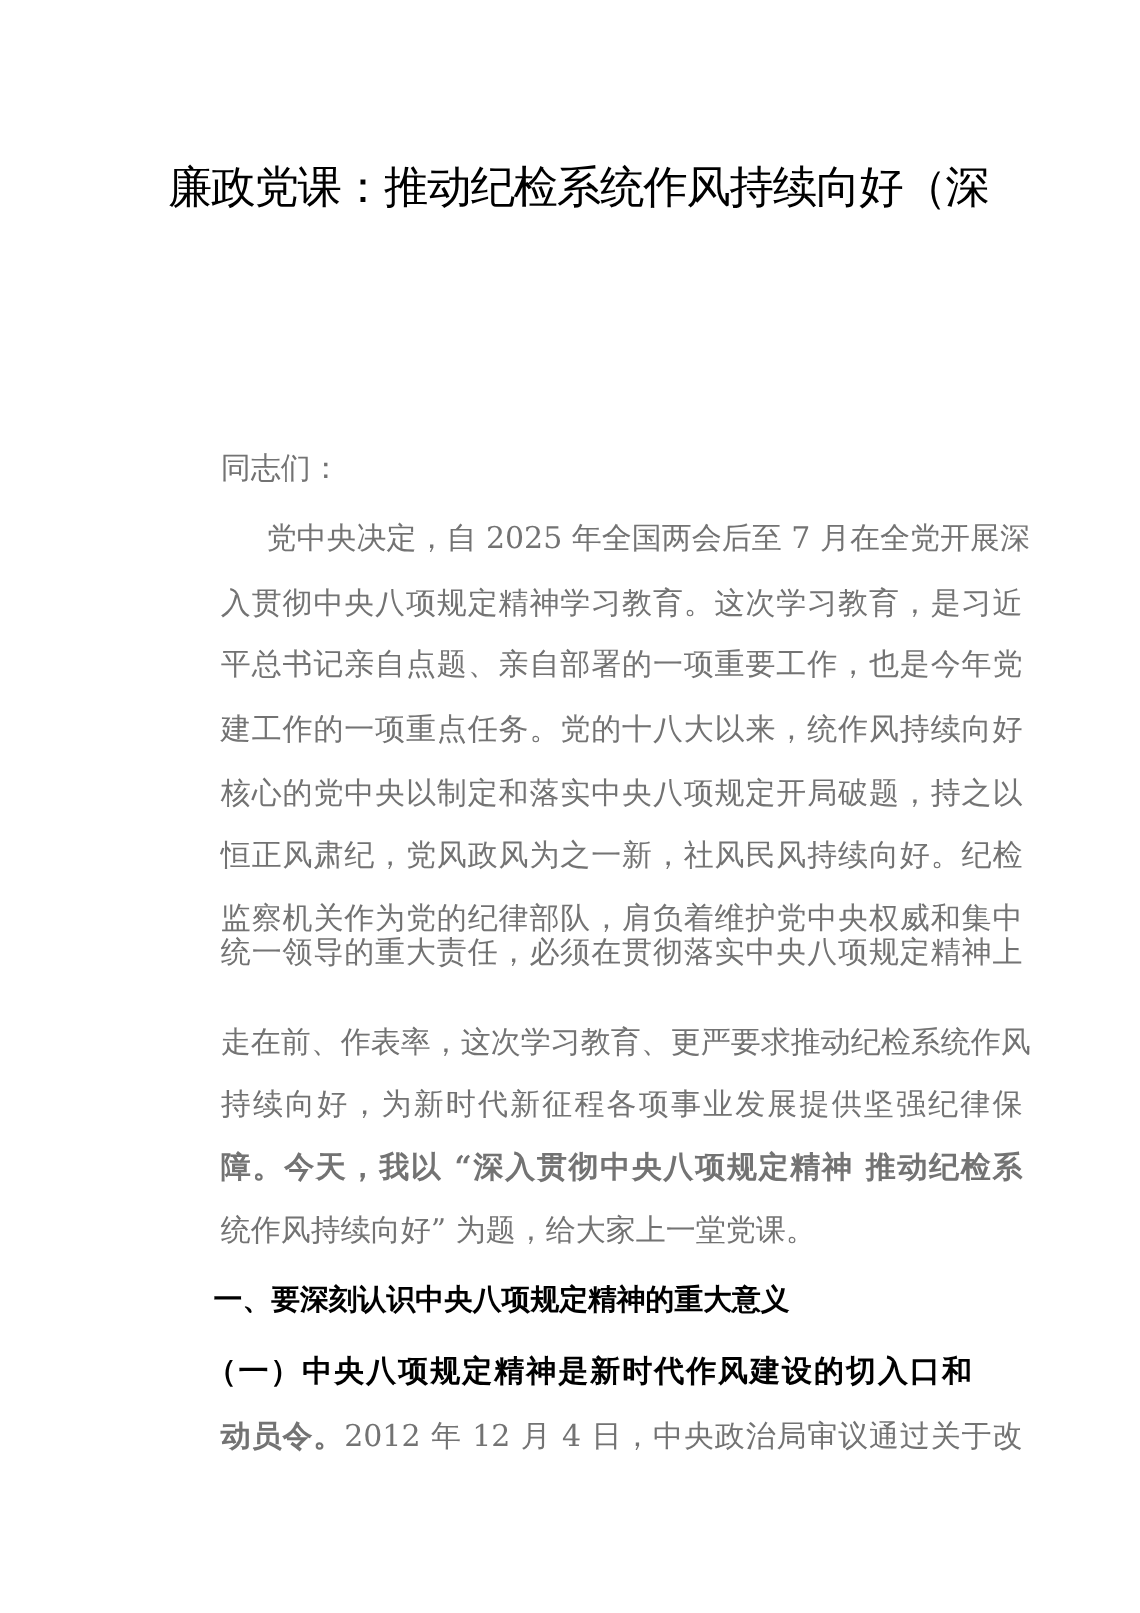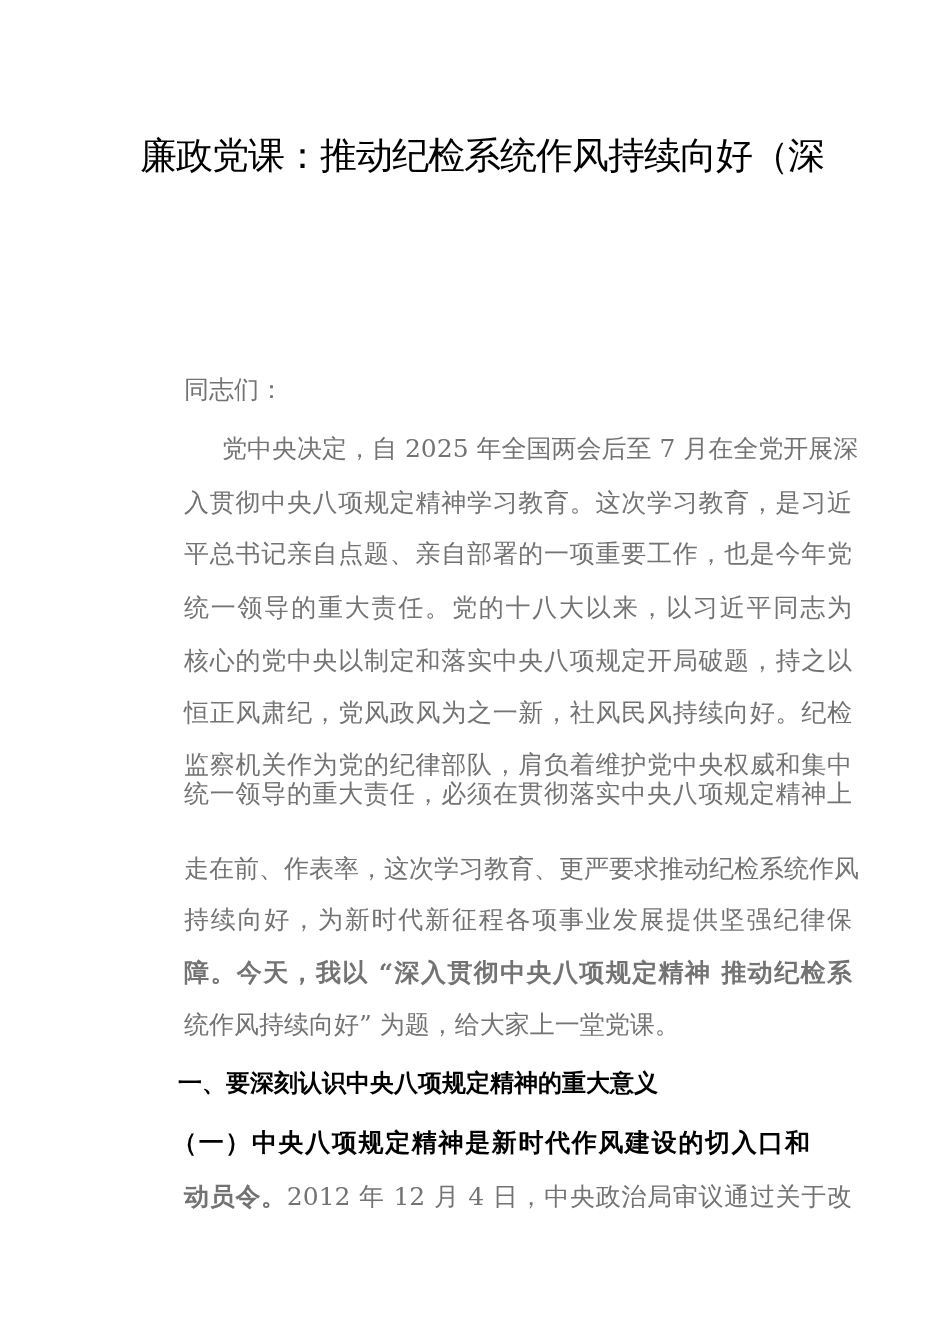--- a/index.html
+++ b/index.html
@@ -55,37 +55,37 @@
     .heading-line {
       position: absolute;
       font-family: "DejaVu Sans", "Liberation Sans", sans-serif;
       font-weight: bold;
       font-size: 24px;
       line-height: 30px;
       white-space: nowrap;
       color: #000;
     }
     .bold-inline {
-      font-family: Liberation Mono, monospace;
+      font-family: Liberation Sans, sans-serif;
       font-weight: bold;
     }
   </style>
 </head>
 <body>
 
 <div class="page">
 
   <div class="title-line l1">廉政党课：推动纪检系统作风持续向好（深</div>
 
   <div class="body-line noj" style="top:375px;">同志们：</div>
 
   <div class="body-line indent" style="top:434px;">党中央决定，自 2025 年全国两会后至 7 月在全党开展深</div>
   <div class="body-line" style="top:488px;">入贯彻中央八项规定精神学习教育。这次学习教育，是习近</div>
   <div class="body-line" style="top:539px;">平总书记亲自点题、亲自部署的一项重要工作，也是今年党</div>
-  <div class="body-line" style="top:593px;">统一领导的重大责任。党的十八大以来，以习近平同志为</div>
+  <div class="body-line" style="top:593px;">建工作的一项重点任务。党的十八大以来，统作风持续向好</div>
   <div class="body-line" style="top:646px;">核心的党中央以制定和落实中央八项规定开局破题，持之以</div>
   <div class="body-line" style="top:698px;">恒正风肃纪，党风政风为之一新，社风民风持续向好。纪检</div>
   <div class="body-line" style="top:750px;">监察机关作为党的纪律部队，肩负着维护党中央权威和集中</div>
   <div class="body-line" style="top:779px;">统一领导的重大责任，必须在贯彻落实中央八项规定精神上</div>
   <div class="body-line" style="top:854px;">走在前、作表率，这次学习教育、更严要求推动纪检系统作风</div>
   <div class="body-line" style="top:905px;">持续向好，为新时代新征程各项事业发展提供坚强纪律保</div>
   <div class="body-line" style="top:958px;font-weight:bold;">障。今天，我以 “深入贯彻中央八项规定精神 推动纪检系</div>
   <div class="body-line noj" style="top:1010px;">统作风持续向好” 为题，给大家上一堂党课。</div>
 
   <div class="heading-line" style="left:178px; top:1068px;text-align:center;">一、要深刻认识中央八项规定精神的重大意义</div>

